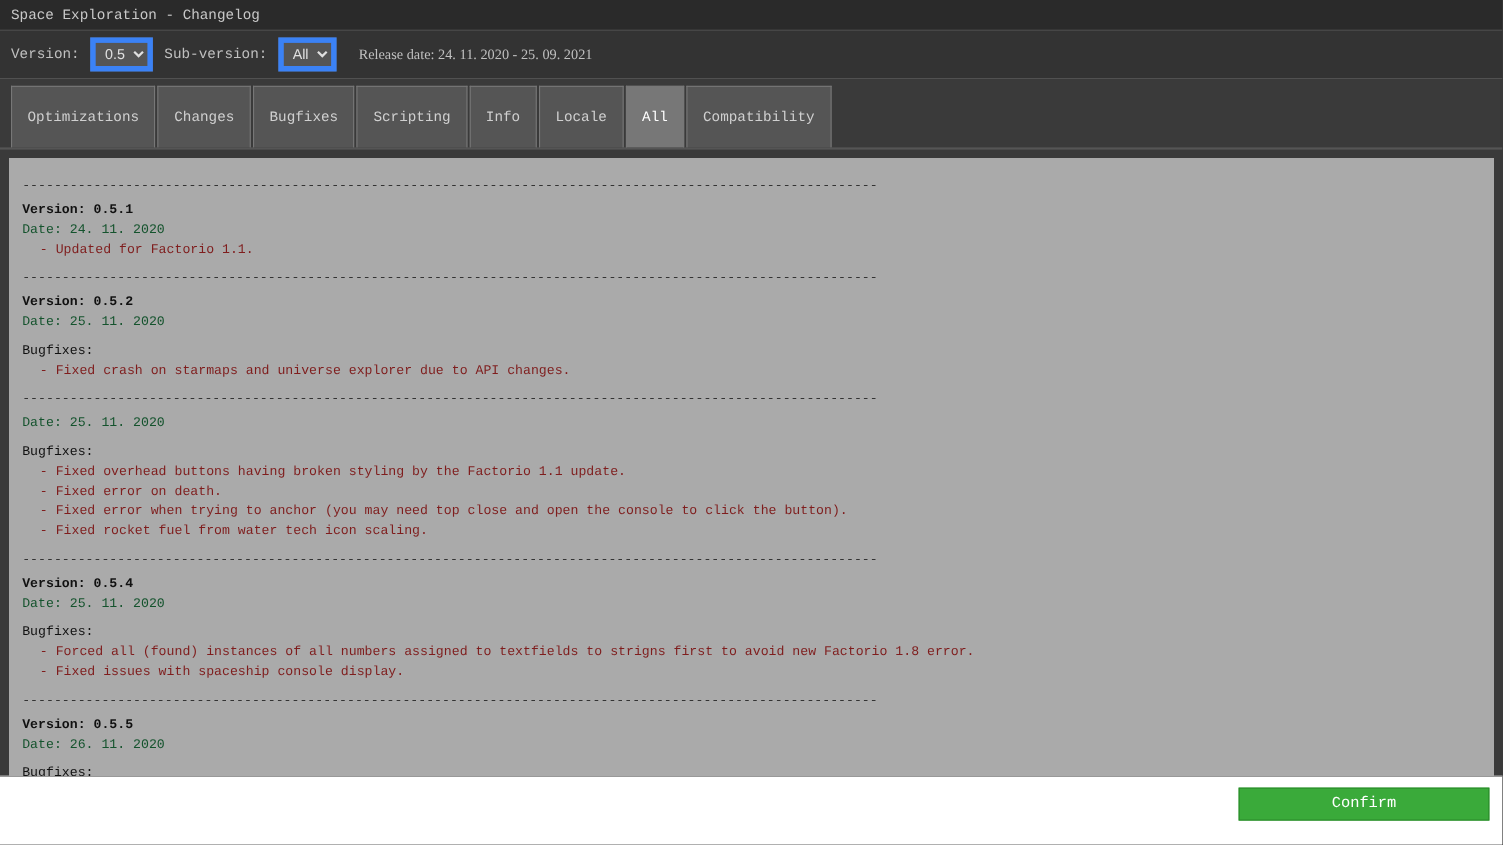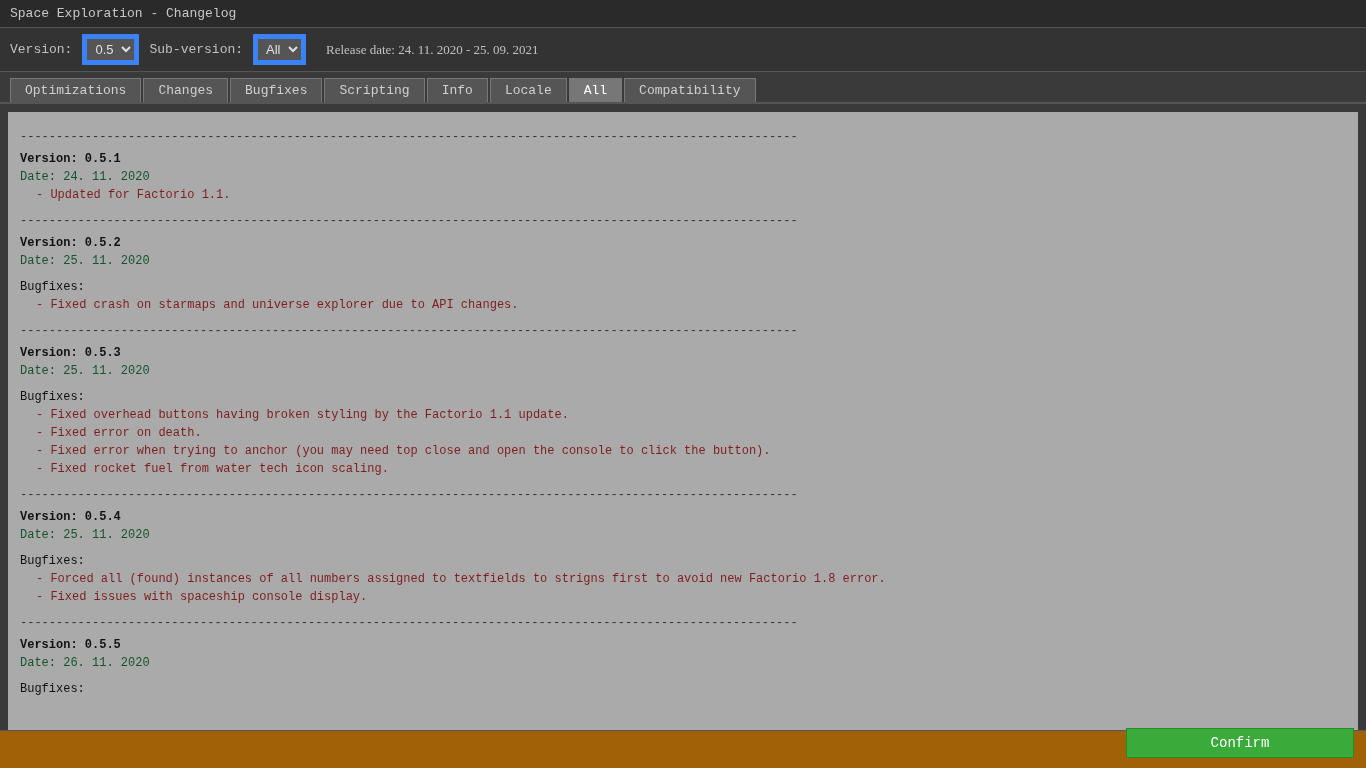--- a/index.html
+++ b/index.html
@@ -70,21 +70,21 @@
       display: flex;
       gap: 2px;
       border-bottom: 2px solid #555;
     }
 
     .tab-button {
       background: #555;
       color: #d0d0d0;
       border: 1px solid #777;
       border-bottom: none;
-      padding: 4px 14px;
+      padding: 20px 14px;
       font-size: 13px;
       cursor: pointer;
       font-family: 'Courier New', monospace;
     }
 
     .tab-button.active {
       background: #777;
       color: #fff;
     }
 
@@ -134,27 +134,27 @@
       margin-top: 8px;
       color: #111;
     }
 
     .entry-item {
       margin-left: 16px;
       color: #7f1d1d;
     }
 
     #footer-bar {
-      background: #a16207;
+      background: #ffffff;
       padding: 10px 12px;
       display: flex;
       justify-content: flex-end;
-      align-items: flex-end;
+      align-items: flex-start;
       border-top: 1px solid #555;
-      height: 38px;
+      height: 63px;
     }
 
     #confirm-button {
       background: #3aaa3a;
       color: #fff;
       border: 1px solid #2a8a2a;
       padding: 6px 0;
       width: 228px;
       font-size: 14px;
       font-family: 'Courier New', monospace;
@@ -207,21 +207,20 @@
       </div>
       <div class="changelog-entry">
         <div class="separator">------------------------------------------------------------------------------------------------------------</div>
         <div class="entry-version">Version: 0.5.2</div>
         <div class="entry-date">Date: 25. 11. 2020</div>
         <div class="entry-section-title">Bugfixes:</div>
         <div class="entry-item">- Fixed crash on starmaps and universe explorer due to API changes.</div>
       </div>
       <div class="changelog-entry">
         <div class="separator">------------------------------------------------------------------------------------------------------------</div>
-        <div class="entry-version">Version: 0.5.3</div>
         <div class="entry-date">Date: 25. 11. 2020</div>
         <div class="entry-section-title">Bugfixes:</div>
         <div class="entry-item">- Fixed overhead buttons having broken styling by the Factorio 1.1 update.</div>
         <div class="entry-item">- Fixed error on death.</div>
         <div class="entry-item">- Fixed error when trying to anchor (you may need top close and open the console to click the button).</div>
         <div class="entry-item">- Fixed rocket fuel from water tech icon scaling.</div>
       </div>
       <div class="changelog-entry">
         <div class="separator">------------------------------------------------------------------------------------------------------------</div>
         <div class="entry-version">Version: 0.5.4</div>

